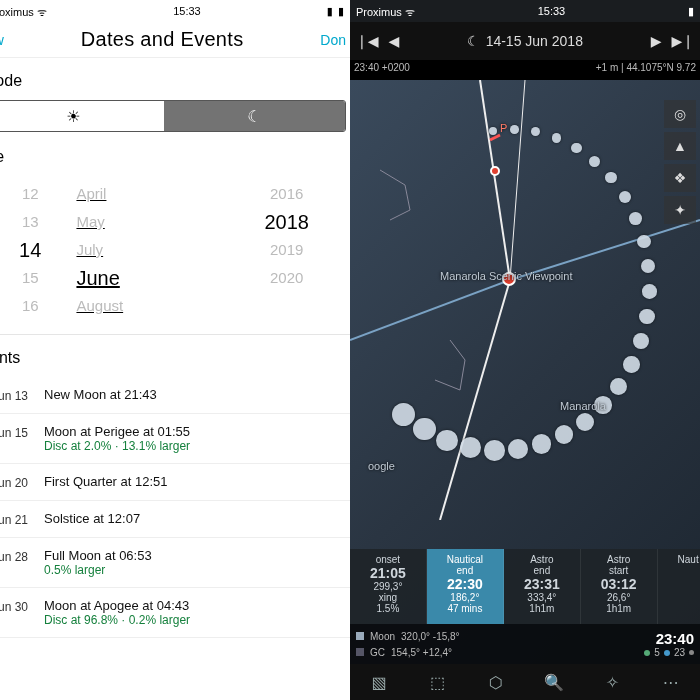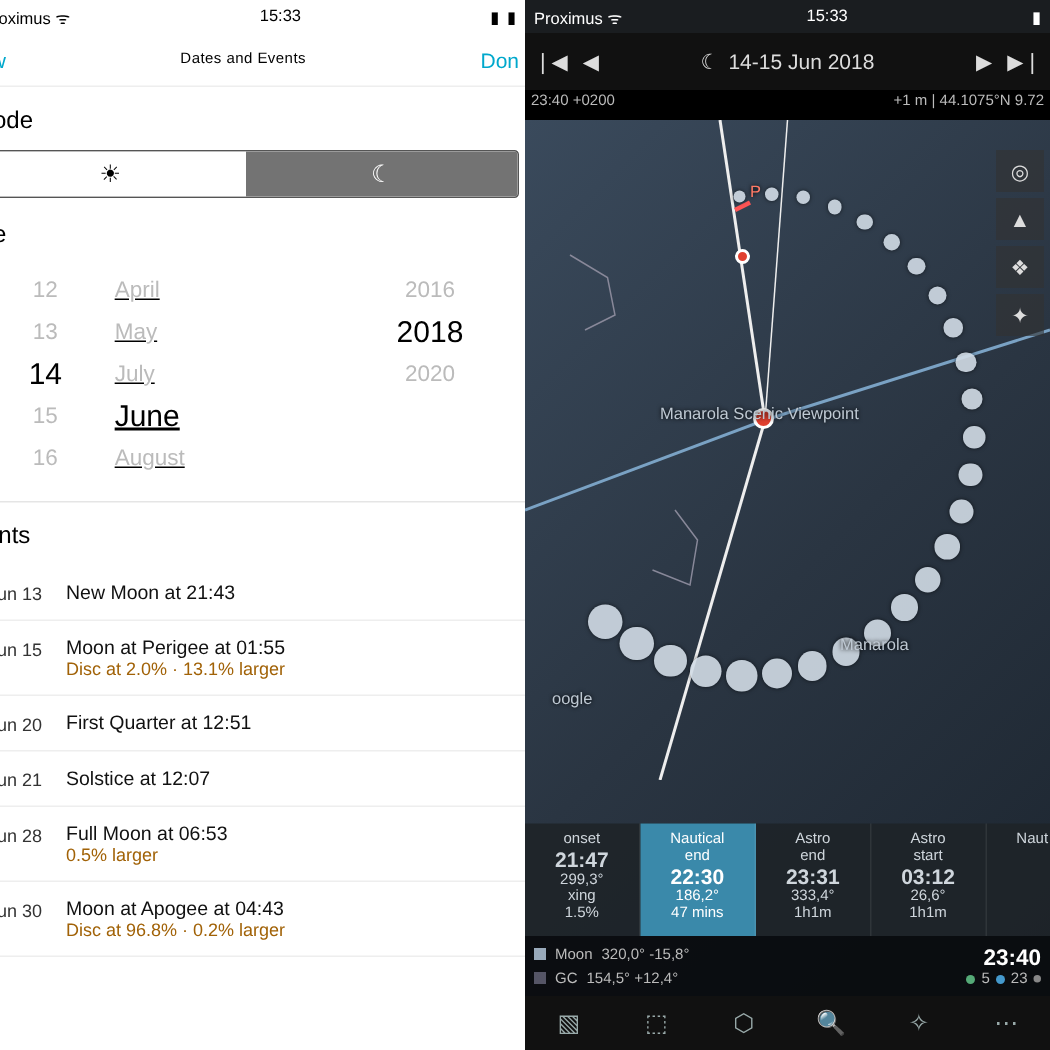--- a/index.html
+++ b/index.html
@@ -7,40 +7,40 @@
   .left { width:350px; height:700px; background:#fff; overflow:hidden; position:relative;}
   .right { width:350px; height:700px; background:#1a1d20; position:relative; overflow:hidden;}
   
   .status { height:22px; display:flex; justify-content:space-between; align-items:center; font-size:11px; padding:0 6px;}
   .status .r { display:flex; gap:5px; align-items:center;}
   .left .status { color:#000; }
   .right .status { color:#fff; }
   
   .nav { height:36px; display:flex; justify-content:space-between; align-items:center; padding:0 4px; border-bottom:1px solid #eee;}
   .nav .btn { color:#00a8cc; font-size:14px; }
-  .nav .title { font-size:10px; font-weight:300; letter-spacing:.3px; }
+  .nav .title { font-size:20px; font-weight:300; letter-spacing:.3px; }
   .sect { font-size:16px; font-weight:500; padding:14px 4px 10px 0;}
   
   .seg { display:flex; border:1px solid #555; border-radius:3px; overflow:hidden; height:32px; margin:0 4px 2px 0;}
   .seg div { flex:1; display:flex; justify-content:center; align-items:center;}
   .seg .a { background:#fff; color:#000;}
   .seg .b { background:#737373; color:#fff;}
   
   .picker { display:flex; padding:4px 6px 14px 10px; border-bottom:1px solid #e5e5e5;}
   .pcol { flex:1; text-align:center;}
   .prow { height:28px; line-height:28px; font-size:15px; color:#bbb;}
   .prow.sel { color:#000; font-size:20px; font-weight:400;}
   .pcol.day { flex:.6;}
   .pcol.month { flex:1.2; text-align:left; padding-left:8px;text-decoration:underline;}
   .pcol.year { flex:.9;}
   
   .ev { display:flex; padding:10px 4px 10px 10px; border-bottom:1px solid #eee; align-items:flex-start;}
   .ev .d { width:52px; font-size:12px; color:#333; padding-top:2px;}
   .ev .t { flex:1; font-size:13px; color:#111;}
-  .ev .t .sub { font-size:12px; color:#a16207;}
+  .ev .t .sub { font-size:12px; color:#15803d;}
   
   .r-nav { height:38px; background:#111; display:flex; justify-content:space-between; align-items:center; padding:0 6px;}
   .r-nav .center { color:#ddd; font-size:14px; display:flex; align-items:center; gap:6px;}
   .r-nav .sides { color:#ddd; display:flex; gap:10px; font-size:14px;}
   .r-info { height:20px; background:#000; display:flex; justify-content:space-between; font-size:10px; color:#bbb; padding:2px 4px;}
   .map { position:absolute; top:80px; left:0; right:0; bottom:0; background:linear-gradient(135deg,#3a4a5c 0%, #2a3542 50%, #1b242e 100%);}
   .poi { position:absolute; font-size:11px; color:#bfc9d3; text-shadow:0 0 3px #000;}
   .redpin { position:absolute; width:14px; height:14px; background:#e04030; border-radius:50%; border:2px solid #fff;}
   
   .tools { position:absolute; right:2px; top:100px; width:34px; display:flex; flex-direction:column; gap:4px;}
@@ -106,20 +106,21 @@
       <div class="pcol month">
         <div class="prow">April</div>
         <div class="prow">May</div>
         <div class="prow">July</div>
         <div class="prow sel">June</div>
         <div class="prow">August</div>
       </div>
       <div class="pcol year">
         <div class="prow">2016</div>
         <div class="prow sel">2018</div>
+        <div class="prow">2019</div>
         <div class="prow">2020</div>
       </div>
     </div>
 
     <div class="sect">vents</div>
     <div id="events-list">
         <div class="ev">
           <div class="d">Jun 13</div>
     <div class="t">New Moon at 21:43</div>
         </div>
@@ -210,37 +211,37 @@
         <div class="moon" style="left: 182.096px; top: 354.28px; width: 19.4px; height: 19.4px;"></div>
         <div class="moon" style="left: 158.335px; top: 359.353px; width: 20px; height: 20px;"></div>
         <div class="moon" style="left: 133.964px; top: 360.283px; width: 20.6px; height: 20.6px;"></div>
         <div class="moon" style="left: 109.578px; top: 356.992px; width: 21.2px; height: 21.2px;"></div>
         <div class="moon" style="left: 85.7738px; top: 349.503px; width: 21.8px; height: 21.8px;"></div>
         <div class="moon" style="left: 63.145px; top: 337.947px; width: 22.4px; height: 22.4px;"></div>
         <div class="moon" style="left: 42.261px; top: 322.558px; width: 23px; height: 23px;"></div>
       </div>
     <div id="pois">
         <div class="poi" style="left: 90px; top: 190px;">Manarola Scenic Viewpoint</div>
-        <div class="poi" style="left: 210px; top: 320px; margin-top: 24px;">Manarola</div>
+        <div class="poi" style="left: 210px; top: 320px;">Manarola</div>
         <div class="poi" style="left: 18px; top: 380px;">oogle</div>
         <div class="poi" style="left: 150px; top: 42px; color: rgb(255, 122, 102);">P</div>
       </div>
   </div>
 
   <div class="tools">
     <div>◎</div>
     <div>▲</div>
     <div>❖</div>
     <div>✦</div>
   </div>
 
   <div class="r-cards" id="cards">
       <div class="card">
         <div>onset</div>
-        <div class="big">21:47</div>
+        <div class="big">21:05</div>
         <div>299,3°</div>
         <div>xing 1.5%</div>
       </div>
       <div class="card hl">
         <div>Nautical end</div>
         <div class="big">22:30</div>
         <div>186,2°</div>
         <div>47 mins</div>
       </div>
       <div class="card">

